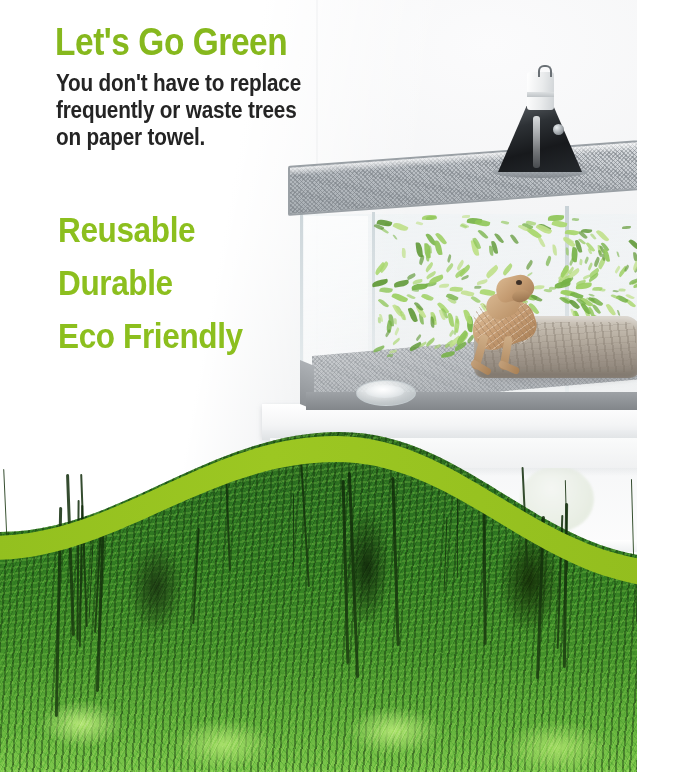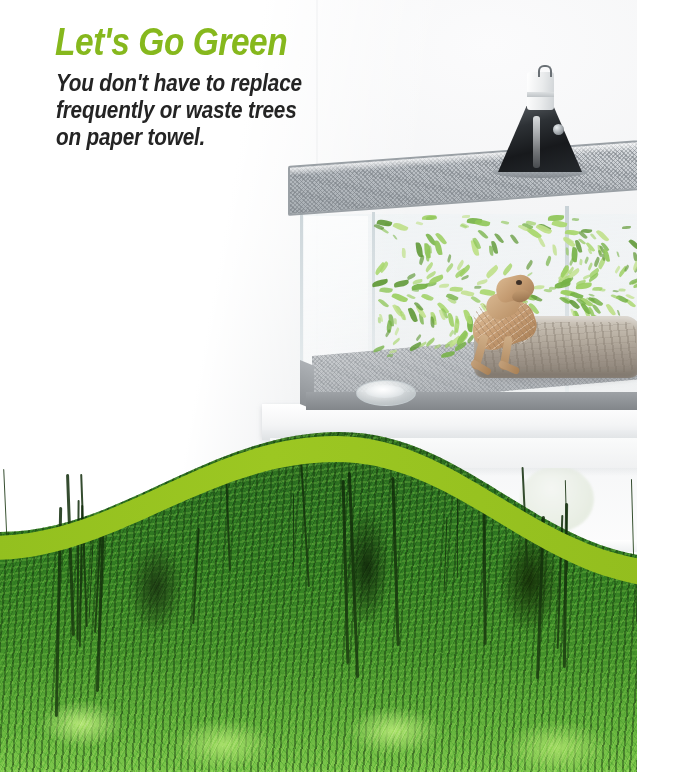--- a/index.html
+++ b/index.html
@@ -1,19 +1,19 @@
 <!DOCTYPE html>
 <html><head>
 <meta charset="utf-8">
 <style>
   html,body{margin:0;padding:0;background:#fff;}
   body{width:679px;height:772px;overflow:hidden;
        font-family:"Liberation Sans",sans-serif;}
 
-  #stage{position:relative;width:637px;height:772px;overflow:hidden;background:#ffffff;font-style:italic;}
+  #stage{position:relative;width:637px;height:772px;overflow:hidden;background:#ffffff;}
 
   
   .scene{position:absolute;left:0;top:0;width:679px;height:560px;overflow:hidden;}
   .wall{position:absolute;inset:0;
         background:
           radial-gradient(120% 90% at 72% 8%, #fbfbfc 0%, #f2f3f4 45%, #e8eaec 78%, #e2e5e7 100%);}
   .wall-soft{position:absolute;left:0;top:0;width:679px;height:560px;
         background:linear-gradient(100deg,#ffffff 0%,#ffffff 34%,rgba(255,255,255,.55) 45%,rgba(255,255,255,0) 58%);}
   .wall-vert{position:absolute;left:316px;top:0;width:2px;height:430px;
         background:linear-gradient(180deg,rgba(190,195,200,.45),rgba(190,195,200,0));}
@@ -596,15 +596,20 @@
 
   <div class="copy">
     <div class="headline">Let's Go Green</div>
 
     <div class="subcopy">
       <div>You don't have to replace</div>
       <div>frequently or waste trees</div>
       <div>on paper towel.</div>
     </div>
 
+    <div class="features">
+      <div class="feature">Reusable</div>
+      <div class="feature">Durable</div>
+      <div class="feature">Eco Friendly</div>
+    </div>
   </div>
 
 </div>
 
 </body></html>

